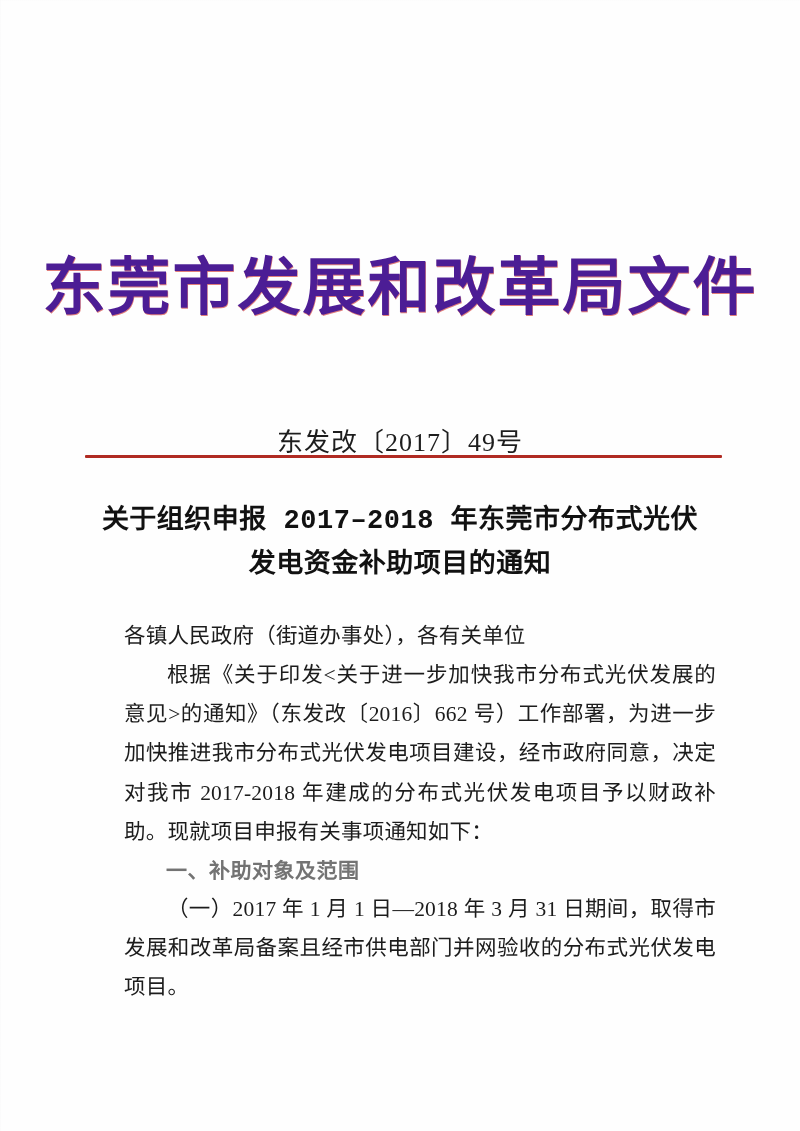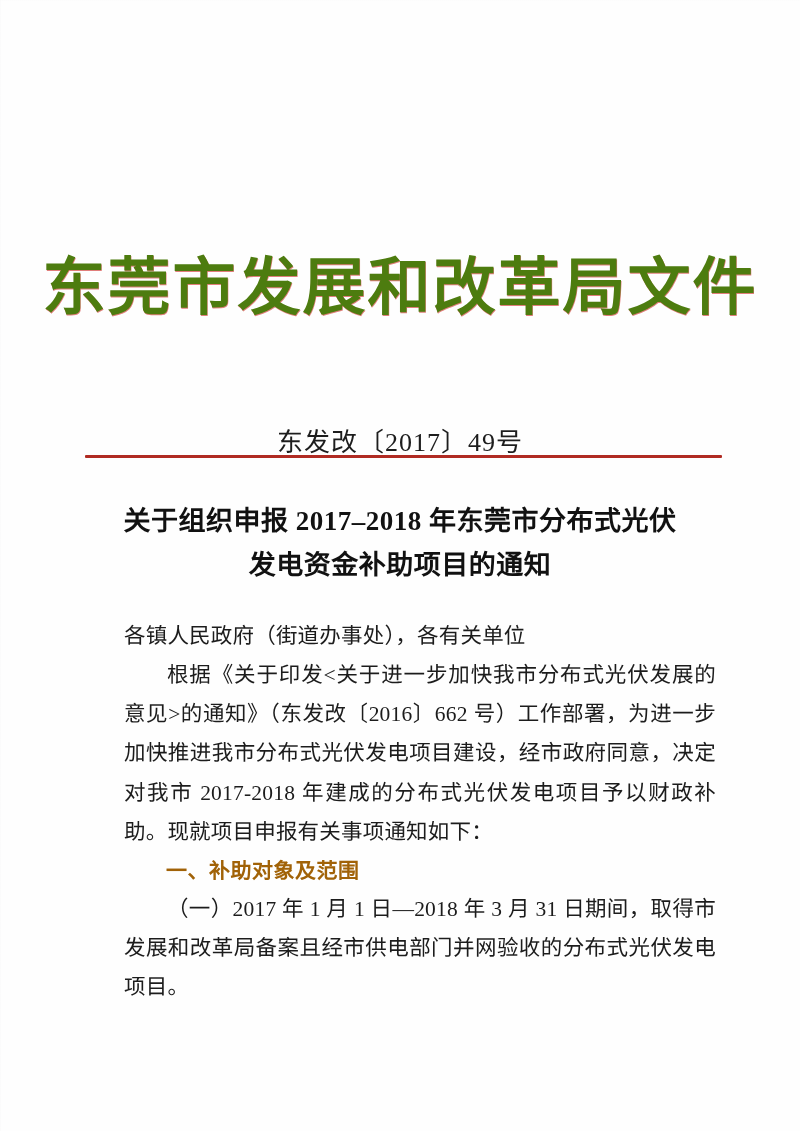--- a/index.html
+++ b/index.html
@@ -60,21 +60,21 @@
     border-radius: 1px;
   }
 
   
   .doc-title {
     position: absolute;
     top: 500px;
     left: 100px;
     width: 600px;
     text-align: center;
-    font-family: Liberation Serif, serif;
+    font-family: Liberation Mono, monospace;
     font-weight: 700;
     font-size: 27px;
     line-height: 1.62;
     letter-spacing: 0.5px;
     color: #111111;
   }
 
   
   .body-block {
     position: absolute;
@@ -100,40 +100,40 @@
   .para-flush {
     text-indent: 0;
   }
 
   .section-heading {
     text-indent: 2em;
     font-family: Liberation Serif, serif;
     font-weight: 700;
     font-size: 21px;
     letter-spacing: 0.5px;
-    color: #a16207;
+    color: #737373;
   }
 
   
   .scan-noise {
     position: absolute;
     inset: 0;
     pointer-events: none;
     background:
       linear-gradient(90deg, rgba(120,120,140,0.018) 0 1px, transparent 1px 7px),
       linear-gradient(180deg, rgba(120,120,140,0.012) 0 1px, transparent 1px 9px);
     opacity: 0.85;
   }
 </style>
 </head>
 <body>
 
 <div class="page">
 
-  <div class="masthead" style="color: #4d7c0f;">东莞市发展和改革局文件</div>
+  <div class="masthead" style="color: #4c1d95;">东莞市发展和改革局文件</div>
 
   <div class="doc-number">东发改〔2017〕49号</div>
 
   <div class="red-rule" style="background: rgb(176, 43, 35);"></div>
 
   <div class="doc-title">
     <div>关于组织申报 2017–2018 年东莞市分布式光伏</div>
     <div>发电资金补助项目的通知</div>
   </div>
 

